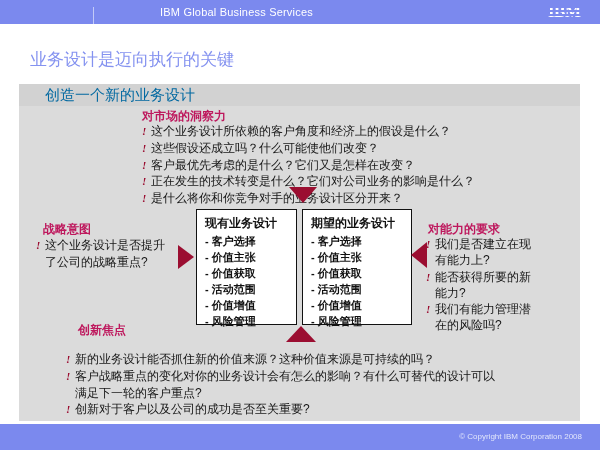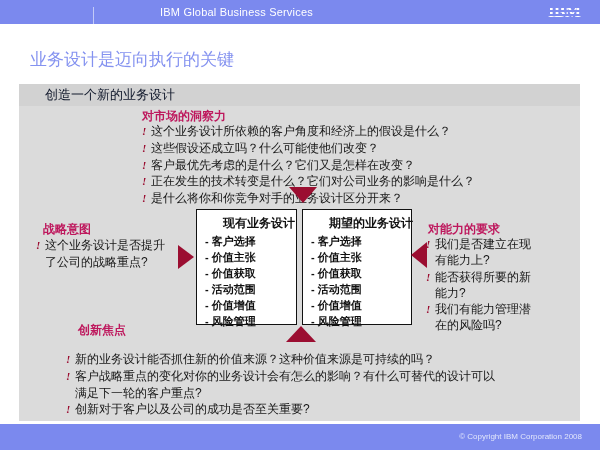--- a/index.html
+++ b/index.html
@@ -15,35 +15,35 @@
   .ibm-logo{position:absolute;right:12px;top:3px;width:40px;height:18px;
     font-family:"Liberation Serif",serif;font-weight:bold;font-size:17px;line-height:18px;
     color:#ffffff;text-align:left;letter-spacing:-0.5px;}
   .ibm-logo::after{content:"";position:absolute;left:0;top:1px;right:0;bottom:0;
     background:repeating-linear-gradient(to bottom,transparent 0 2px,#7B89EE 2px 4px);}
   
   .slide-title{position:absolute;left:30px;top:48px;font-size:17px;color:#8492F0;font-weight:500;}
   
   .panel{position:absolute;left:19px;top:84px;width:561px;height:337px;background:#DBDBDB;}
   .panel-strip{position:absolute;left:0;top:0;width:561px;height:22px;background:#D2D2D2;}
-  .subtitle{position:absolute;left:26px;top:0;line-height:22px;font-size:13px;color:#0f172a;}
+  .subtitle{position:absolute;left:26px;top:0;line-height:22px;font-size:15px;color:#0369a1;}
   
   .sec-heading{position:absolute;font-size:12px;font-weight:bold;color:#be185d;white-space:nowrap;}
   
   .blist{position:absolute;}
   .blist .row{display:flex;align-items:flex-start;}
   .blist .marker{flex:0 0 9px;color:#9B0E31;font-style:italic;font-weight:bold;
     font-family:"Liberation Serif",serif;font-size:11px;line-height:inherit;}
   .blist .marker.hide{visibility:hidden;}
   .blist .txt{font-size:12px;color:#161616;white-space:nowrap;line-height:inherit;text-align:center;}
   .lh17 .row{line-height:16.8px;}
   .lh16 .row{line-height:16.3px;}
   
   .bizbox{position:absolute;background:#ffffff;border:1.5px solid #111;overflow:visible;z-index:1;}
-  .box-title{font-weight:bold;font-size:12px;color:#111;padding:5px 0 1px 26px;white-space:nowrap;}
+  .box-title{font-weight:bold;font-size:12px;color:#111;padding:5px 0 1px 8px;white-space:nowrap;}
   .box-items .row{line-height:16px;padding-left:8px;}
   .box-items .txt{font-size:11px;font-weight:600;color:#111;white-space:nowrap;}
   
   .tri{position:absolute;width:0;height:0;z-index:2;}
   .tri-down{border-left:14px solid transparent;border-right:14px solid transparent;border-top:16px solid #9B0E31;}
   .tri-up{border-left:15px solid transparent;border-right:15px solid transparent;border-bottom:16px solid #9B0E31;}
   .tri-right{border-top:12px solid transparent;border-bottom:12px solid transparent;border-left:16px solid #9B0E31;}
   .tri-left{border-top:13px solid transparent;border-bottom:13px solid transparent;border-right:16px solid #9B0E31;}
   
   .footbar{position:absolute;left:0;top:424px;width:600px;height:26px;background:#7B89EE;}

